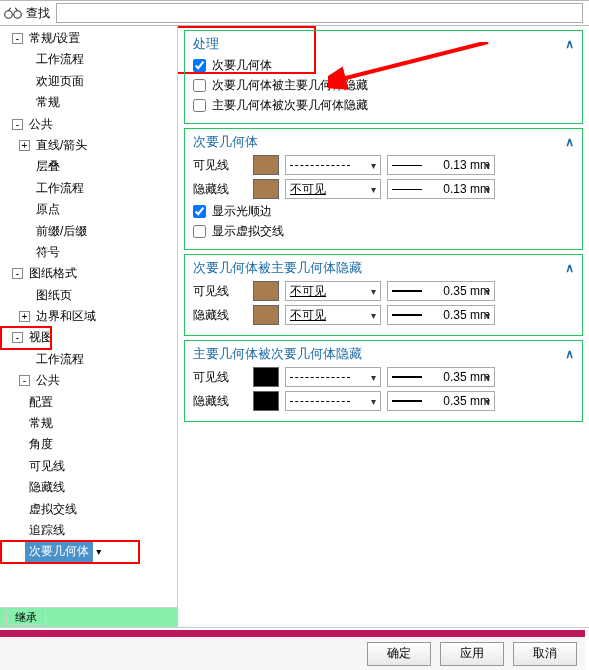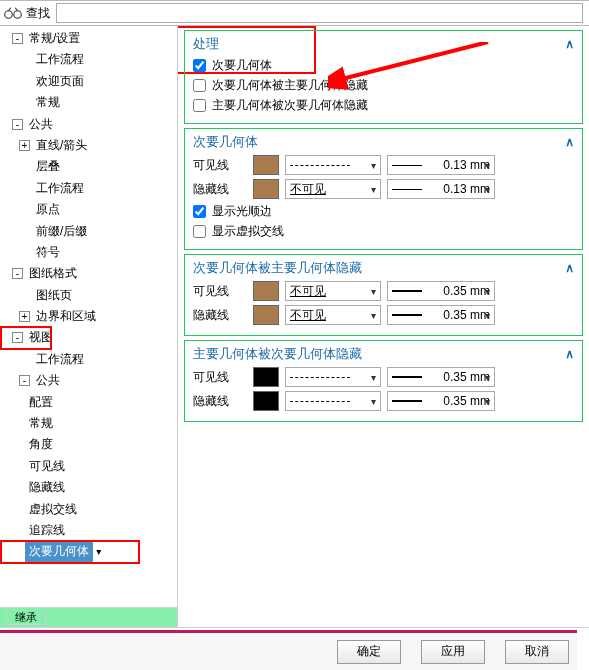--- a/index.html
+++ b/index.html
@@ -34,21 +34,21 @@
   .sw-black { background:#000; border:1px solid #666;}
   .sel-box { height:20px; border:1px solid #aaa; display:flex; align-items:center; padding:0 4px; background:#fff; cursor:pointer; position:relative;justify-content:space-between;}
   .sel-box::after { content:"▾"; position:absolute; right:4px; font-size:10px; color:#333;}
   .style-box { width:96px;text-decoration:underline; }
   .width-box { width:108px; }
   .line-sample { width:60px; height:0; border-top-width:1px; border-top-color:#000;}
   .ls-dashdot { border-top-style: dashed; }
   .ls-solid { border-top-style: solid; }
   .ls-dash { border-top-style: dashed; }
   .ls-heavy { border-top:2px solid #000;}
-  .footer { position:absolute; bottom:0; left:0; right:12px; height:40px; border-top:3px solid #be185d; display:flex; justify-content:flex-end; align-items:center; padding-right:8px; gap:20px; background:#f6f6f6;}
+  .footer { position:absolute; bottom:0; left:0; right:4px; height:40px; border-top:7px solid #be185d; display:flex; justify-content:flex-end; align-items:center; padding-right:8px; gap:9px; background:#f6f6f6;}
   .footer button { width:64px; height:24px; border:1px solid #999; background:linear-gradient(#fff,#e8e8e8); cursor:pointer; font-size:12px;}
   .hl-red { border:2px solid #f00; }
   .arrow-svg { position:absolute; pointer-events:none; z-index:5;}
 </style>
 </head>
 <body>
 
 <div class="top-bar">
   <span class="find-label">
     <svg class="glasses" viewBox="0 0 24 16">

